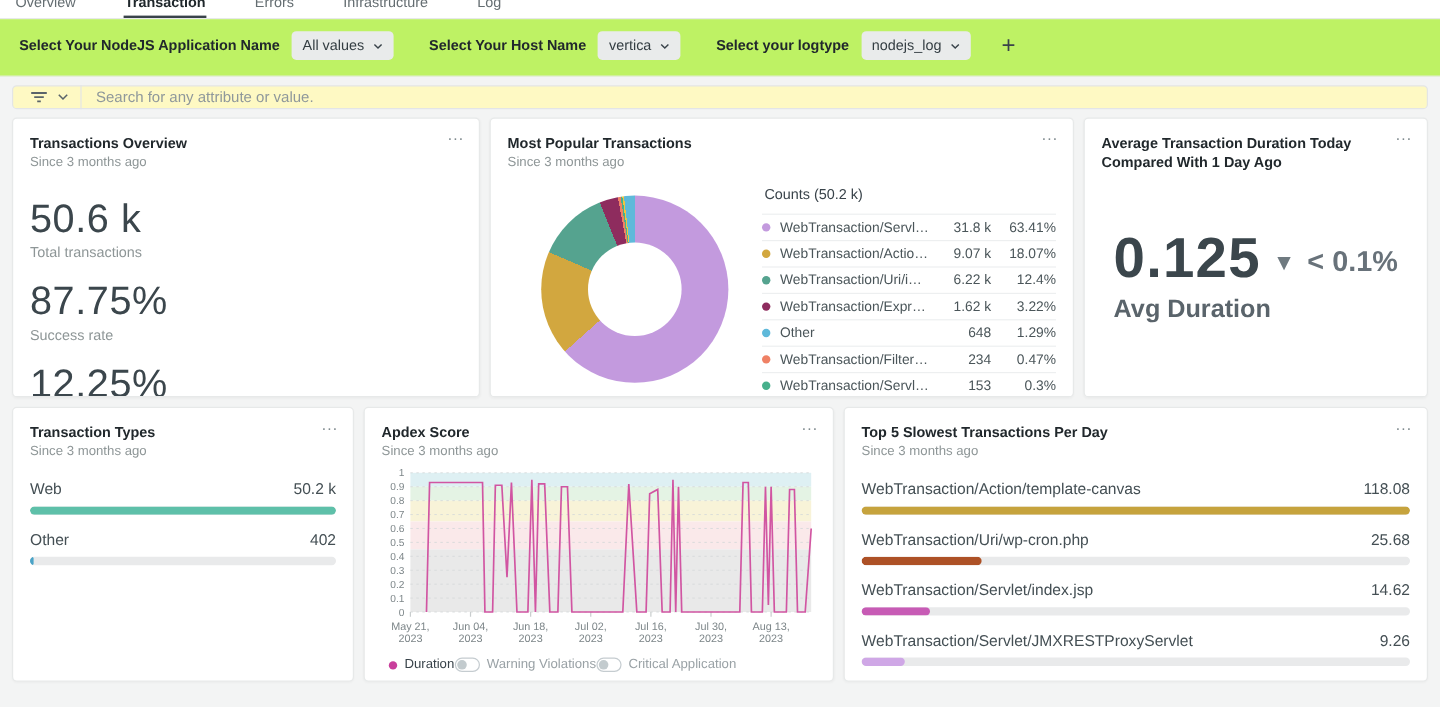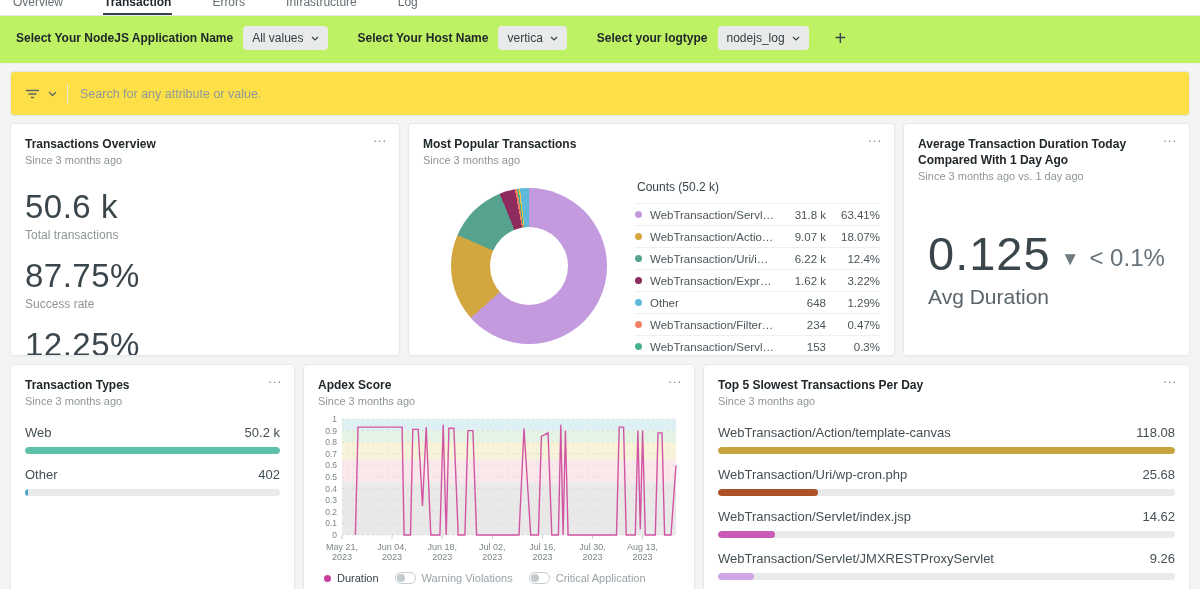--- a/index.html
+++ b/index.html
@@ -13,21 +13,21 @@
 
   
   .filterbar { background:#bef264; padding:10px 16px 13px; display:flex; align-items:center; gap:30px; border-bottom:1px solid #eceeee; }
   .fgroup { display:flex; align-items:center; gap:10px; }
   .flabel { font-size:12px; font-weight:bold; color:#21282c; }
   .chip { display:inline-flex; align-items:center; gap:7px; background:#e9ebeb; border:none; border-radius:4px; padding:5px 9px; font-size:12px; color:#333d42; cursor:pointer; font-family:inherit; }
   .plusbtn { background:none; border:none; font-size:20px; font-weight:300; color:#3a444a; cursor:pointer; line-height:1; margin-left:-4px; font-family:inherit; }
 
   
   .searchwrap { margin:7px 10px 7px; }
-  .searchbox { background:#fde047; border:1px solid #e3e5e6; border-radius:4px; height:45px; display:flex; align-items:center; padding:0 10px; }
+  .searchbox { background:#fef9c3; border:1px solid #e3e5e6; border-radius:4px; height:20px; display:flex; align-items:center; padding:0 10px; }
   .s-icons { display:flex; align-items:center; gap:8px; padding:0 10px 0 4px; cursor:pointer; }
   .s-div { width:1px; height:20px; background:#e3e5e6; margin-right:12px; }
   .searchbox input { flex:1; border:none; outline:none; font-size:12.5px; color:#39434a; background:transparent; font-family:inherit; }
   .searchbox input::placeholder { color:#8f989b; }
 
   
   .grid { padding:0 10px; display:flex; flex-direction:column; gap:8px; }
   .row1 { display:grid; grid-template-columns:390px 487px 287px; gap:8px; height:233px; }
   .row2 { display:grid; grid-template-columns:285px 392px 487px; gap:8px; height:229px; }
   .card { background:#fff; border:1px solid #e7e9e9; border-radius:4px; padding:12px 14px; position:relative; overflow:hidden; box-shadow:0 1px 2px rgba(0,0,0,0.03); }
@@ -47,37 +47,37 @@
   .donut { width:156px; height:156px; border-radius:50%; position:relative; cursor:pointer; }
   .donut-hole { position:absolute; left:50%; top:50%; width:78px; height:78px; margin:-39px 0 0 -39px; background:#fff; border-radius:50%; }
   .legend { flex:1; padding-top:2px; }
   .legend-header { font-size:12px; color:#39434a; padding:4px 2px 9px; }
   .legend-row { display:grid; grid-template-columns:15px 1fr 48px 54px; align-items:center; height:22px; border-top:1px solid #edeff0; font-size:11.5px; color:#4a5559; cursor:pointer; }
   .legend-dot { width:7px; height:7px; border-radius:50%; }
   .legend-name { overflow:hidden; white-space:nowrap; text-overflow:ellipsis; padding-right:4px; }
   .legend-count, .legend-pct { text-align:right; }
 
   
-  .avg-body { margin-top:44px; padding-left:10px; }
+  .avg-body { margin-top:44px; padding-left:10px;font-weight:bold; }
   .avg-line { display:flex; align-items:center; gap:10px; }
   .big-number { font-size:47px; color:#3b464c; letter-spacing:1px; }
   .tri { font-size:19px; color:#6f7a80; margin-top:10px; }
   .delta { font-size:24px; color:#68727a; margin-top:8px; }
   .avg-caption { font-size:21px; color:#5a646b; margin-top:4px; }
 
   
   .bars { margin-top:18px; }
   .bar-row { margin-bottom:13px; }
   .bar-head { display:flex; justify-content:space-between; font-size:13px; color:#444f54; margin-bottom:7px; }
   .bar-track { height:7px; border-radius:4px; background:#e9eaeb; overflow:hidden; }
   .bar-fill { height:100%; border-radius:4px; }
 
   
   .apdex-body { margin-top:6px; }
-  .apdex-legend { display:flex; align-items:flex-end; gap:16px; margin-top:3px; padding-left:6px; }
+  .apdex-legend { display:flex; align-items:flex-end; margin-top:3px; padding-left:6px; }
   .al-item { display:flex; align-items:center; gap:6px; font-size:11px; color:#9aa2a6; }
   .al-item.on { color:#39434a; }
   .dur-dot { width:7px; height:7px; border-radius:50%; background:#c93f9c; }
   .toggle { width:21px; height:12px; border:1px solid #c5ccd0; border-radius:7px; display:inline-flex; align-items:center; padding:1px; background:#fff; cursor:pointer; }
   .knob { width:8px; height:8px; border-radius:50%; background:#c3cbce; }
 </style>
 </head>
 <body>
 
 <div class="topnav">
@@ -215,21 +215,20 @@
                 <span class="legend-count">153</span>
                 <span class="legend-pct">0.3%</span>
               </div>
             </div>
         </div>
       </div>
     </div>
 
     <div class="card">
       <div class="card-title">Average Transaction Duration Today Compared With 1 Day Ago</div>
-      <div class="card-sub">Since 3 months ago vs. 1 day ago</div>
       <div class="card-menu">...</div>
       <div class="avg-body">
         <div class="avg-line">
           <span class="big-number">0.125</span>
           <span class="tri">▼</span>
           <span class="delta">&lt; 0.1%</span>
         </div>
         <div class="avg-caption">Avg Duration</div>
       </div>
     </div>

